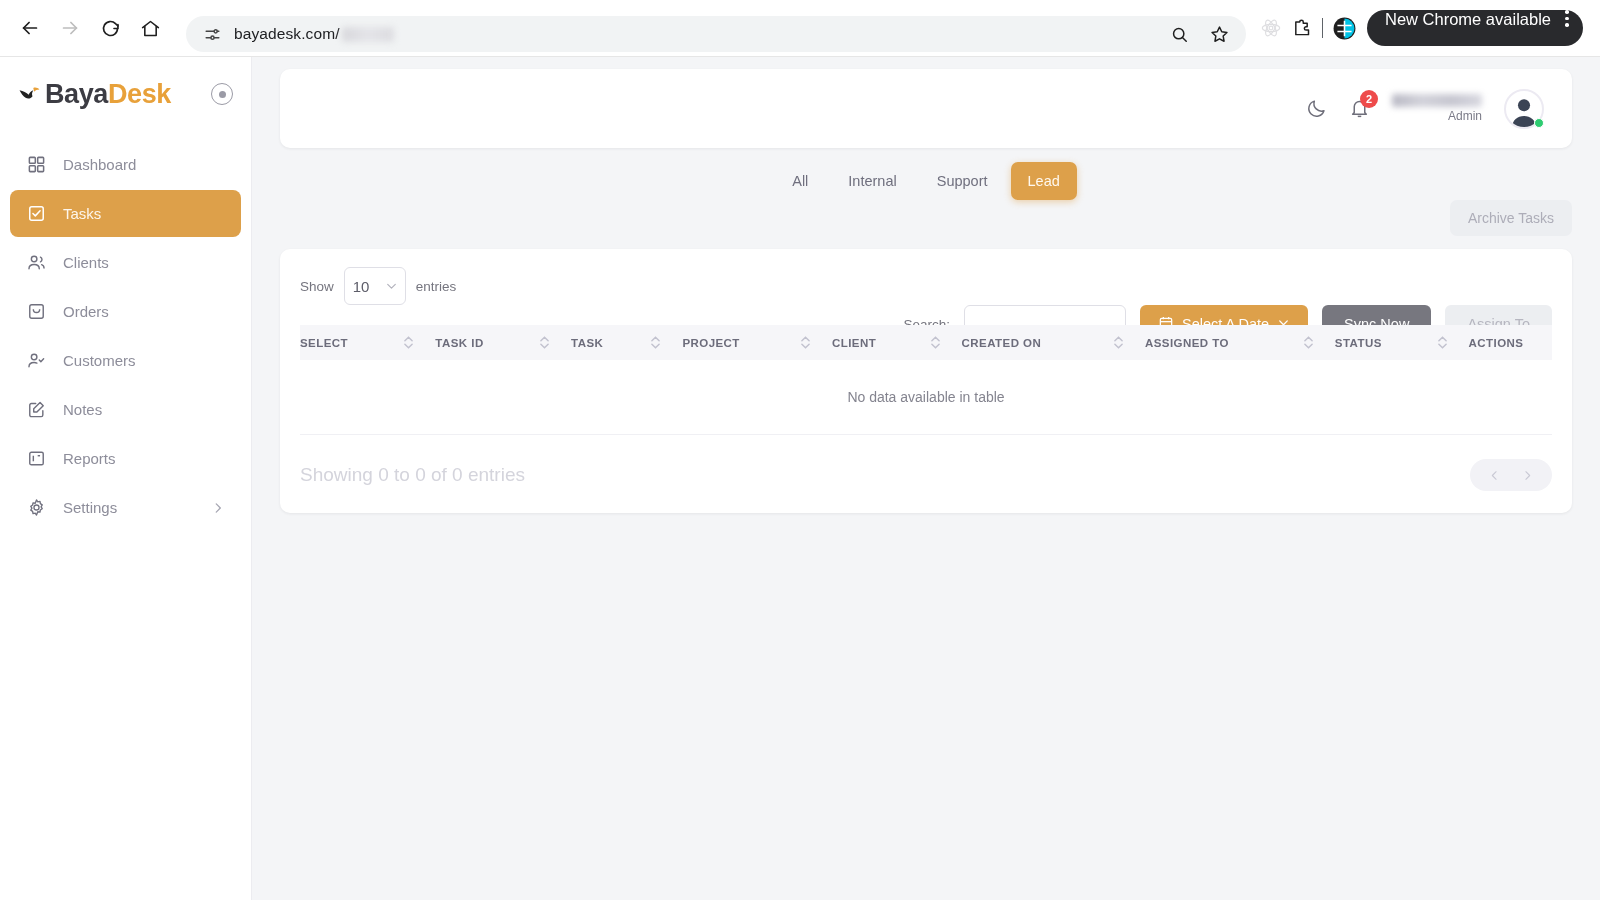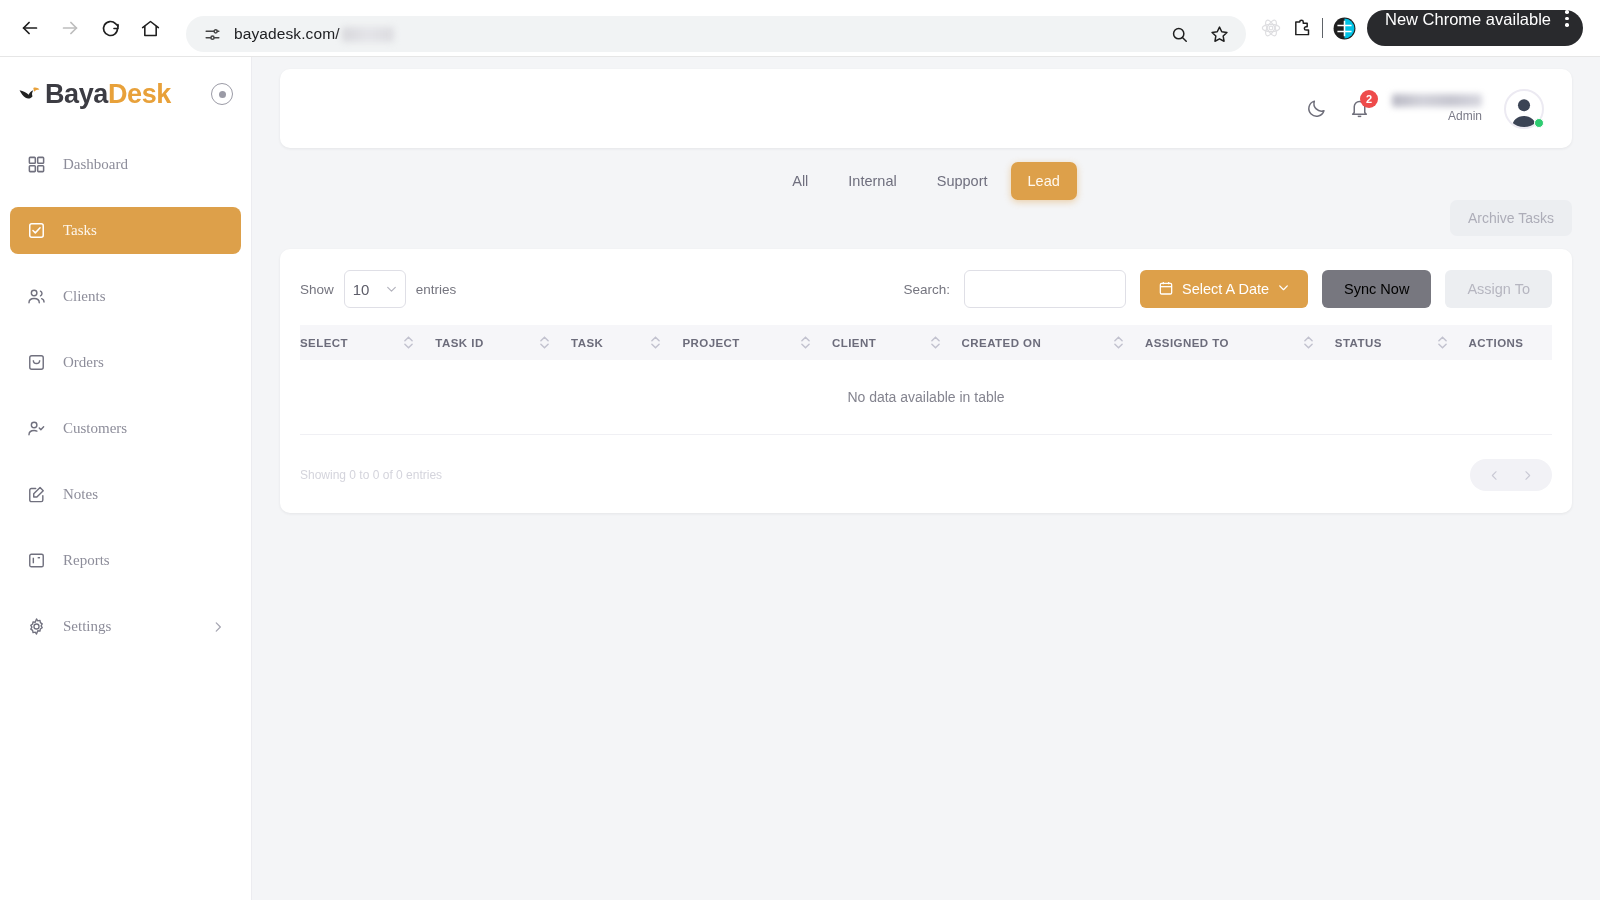--- a/index.html
+++ b/index.html
@@ -63,21 +63,21 @@
   .brand-logo { display: flex; align-items: center; font-size: 27px; font-weight: 700; letter-spacing: -.4px; }
   .brand-baya { color: #3c3c43; }
   .brand-desk { color: #e8a13a; }
   .bird { width: 26px; height: 20px; margin-right: 1px; flex: none; }
   .brand-toggle {
     margin-left: auto; width: 22px; height: 22px; border-radius: 50%;
     border: 1.6px solid #9b9ba6; display: flex; align-items: center; justify-content: center;
   }
   .brand-toggle i { width: 7px; height: 7px; border-radius: 50%; background: #9b9ba6; display: block; }
 
-  .nav { padding: 10px 10px 0 10px; display: flex; flex-direction: column; gap: 19px; font-family: Liberation Serif, serif; }
+  .nav { padding: 10px 10px 0 10px; display: flex; flex-direction: column; gap: 2px; }
   .nav-item {
     display: flex; align-items: center; gap: 16px;
     height: 47px; padding: 0 16px; border-radius: 8px;
     color: #8d8d9a; font-size: 15px; cursor: pointer;
   }
   .nav-item .ico { width: 21px; height: 21px; flex: none; display: flex; align-items: center; justify-content: center; color: #70707e; }
   .nav-item.active { background: #dda04a; color: #fdf6ec; }
   .nav-item.active .ico { color: #ffffff; }
   .nav-chevron { margin-left: auto; color: #a6a6b2; display: flex; }
 
@@ -131,21 +131,21 @@
     margin-left: auto; background: #eceef1; color: #adadb8;
     border: none; border-radius: 7px; height: 36px; padding: 0 18px;
     font-size: 14px; font-family: inherit; cursor: pointer;
   }
 
   .panel {
     background: #ffffff; border-radius: 10px;
     box-shadow: 0 1px 3px rgba(25,25,40,.07);
     padding: 18px 20px 22px 20px;
   }
-  .panel-controls { display: flex; align-items: center; height: 44px; }
+  .panel-controls { display: flex; height: 44px; flex-direction: column; }
   .show-group { display: flex; align-items: center; gap: 10px; font-size: 13.5px; color: #75757f; }
   .select-box {
     position: relative; width: 62px; height: 38px;
     border: 1px solid #dfdfe6; border-radius: 6px;
     display: flex; align-items: center; padding: 0 8px;
     font-size: 15px; color: #5d5d69;
   }
   .select-chev { position: absolute; right: 7px; top: 50%; transform: translateY(-50%); color: #b3b3bd; display: flex; }
   .ctrl-right { margin-left: auto; display: flex; align-items: center; gap: 14px; }
   .search-label { font-size: 13.5px; color: #75757f; }
@@ -153,39 +153,39 @@
     width: 162px; height: 38px; border: 1px solid #dfdfe6;
     border-radius: 6px; background: #fff; font-family: inherit; font-size: 14px;
     padding: 0 10px; color: #444; outline: none;
   }
   .btn {
     height: 38px; border: none; border-radius: 6px; font-family: inherit;
     font-size: 14.5px; cursor: pointer; display: flex; align-items: center; gap: 8px;
     padding: 0 18px;
   }
   .btn-date { background: #dda04a; color: #ffffff; }
-  .btn-sync { background: #77777f; color: #000000; padding: 0 22px; }
+  .btn-sync { background: #77777f; color: #ffffff; padding: 0 22px; }
   .btn-assign { background: #eceef1; color: #b6b6c0; padding: 0 22px; }
 
   table { width: 100%; border-collapse: collapse; margin-top: 14px; }
   thead th {
     background: #f6f6f9; text-align: left;
     font-size: 11.5px; font-weight: 700; letter-spacing: .45px;
     color: #6c6c7b; padding: 11px 0 11px 0; white-space: nowrap;
     position: relative;
   }
   thead th .th-inner { display: flex; align-items: center; gap: 10px; }
   .sorter { display: flex; flex-direction: column; align-items: center; gap: 1px; color: #c2c2cf; margin-left: auto; padding-right: 22px; }
   .sorter svg { display: block; }
   .empty-row td {
     text-align: center; color: #84848f; font-size: 14px;
     padding: 29px 0; border-bottom: 1px solid #f0f0f4;
   }
   .panel-footer { display: flex; align-items: center; margin-top: 24px; }
-  .showing { font-size: 12px; color: #d4d4dc; }
+  .showing { font-size: 19px; color: #d4d4dc; }
   .pager {
     margin-left: auto; background: #f2f2f6; border-radius: 18px;
     height: 32px; display: flex; align-items: center; gap: 20px; padding: 0 18px;
     color: #c9c9d4;
   }
   .pager span { display: flex; cursor: pointer; }
 </style>
 </head>
 <body>
 

